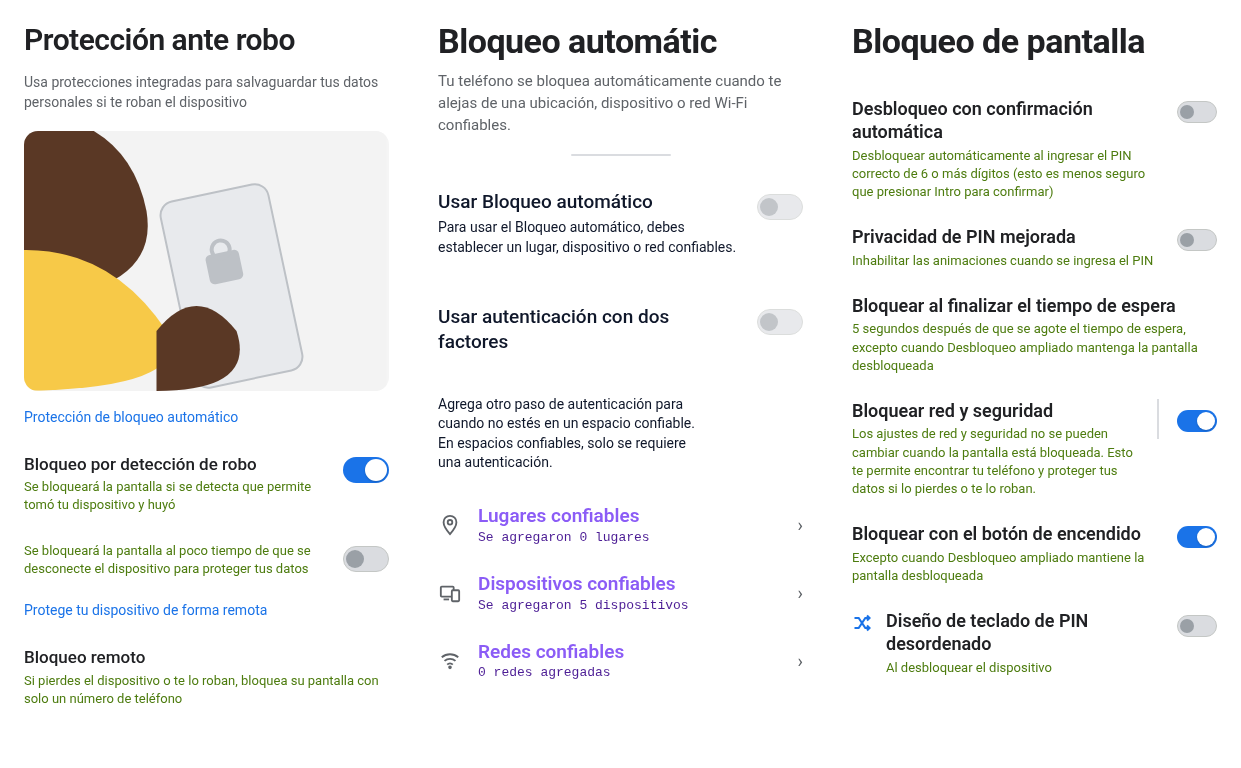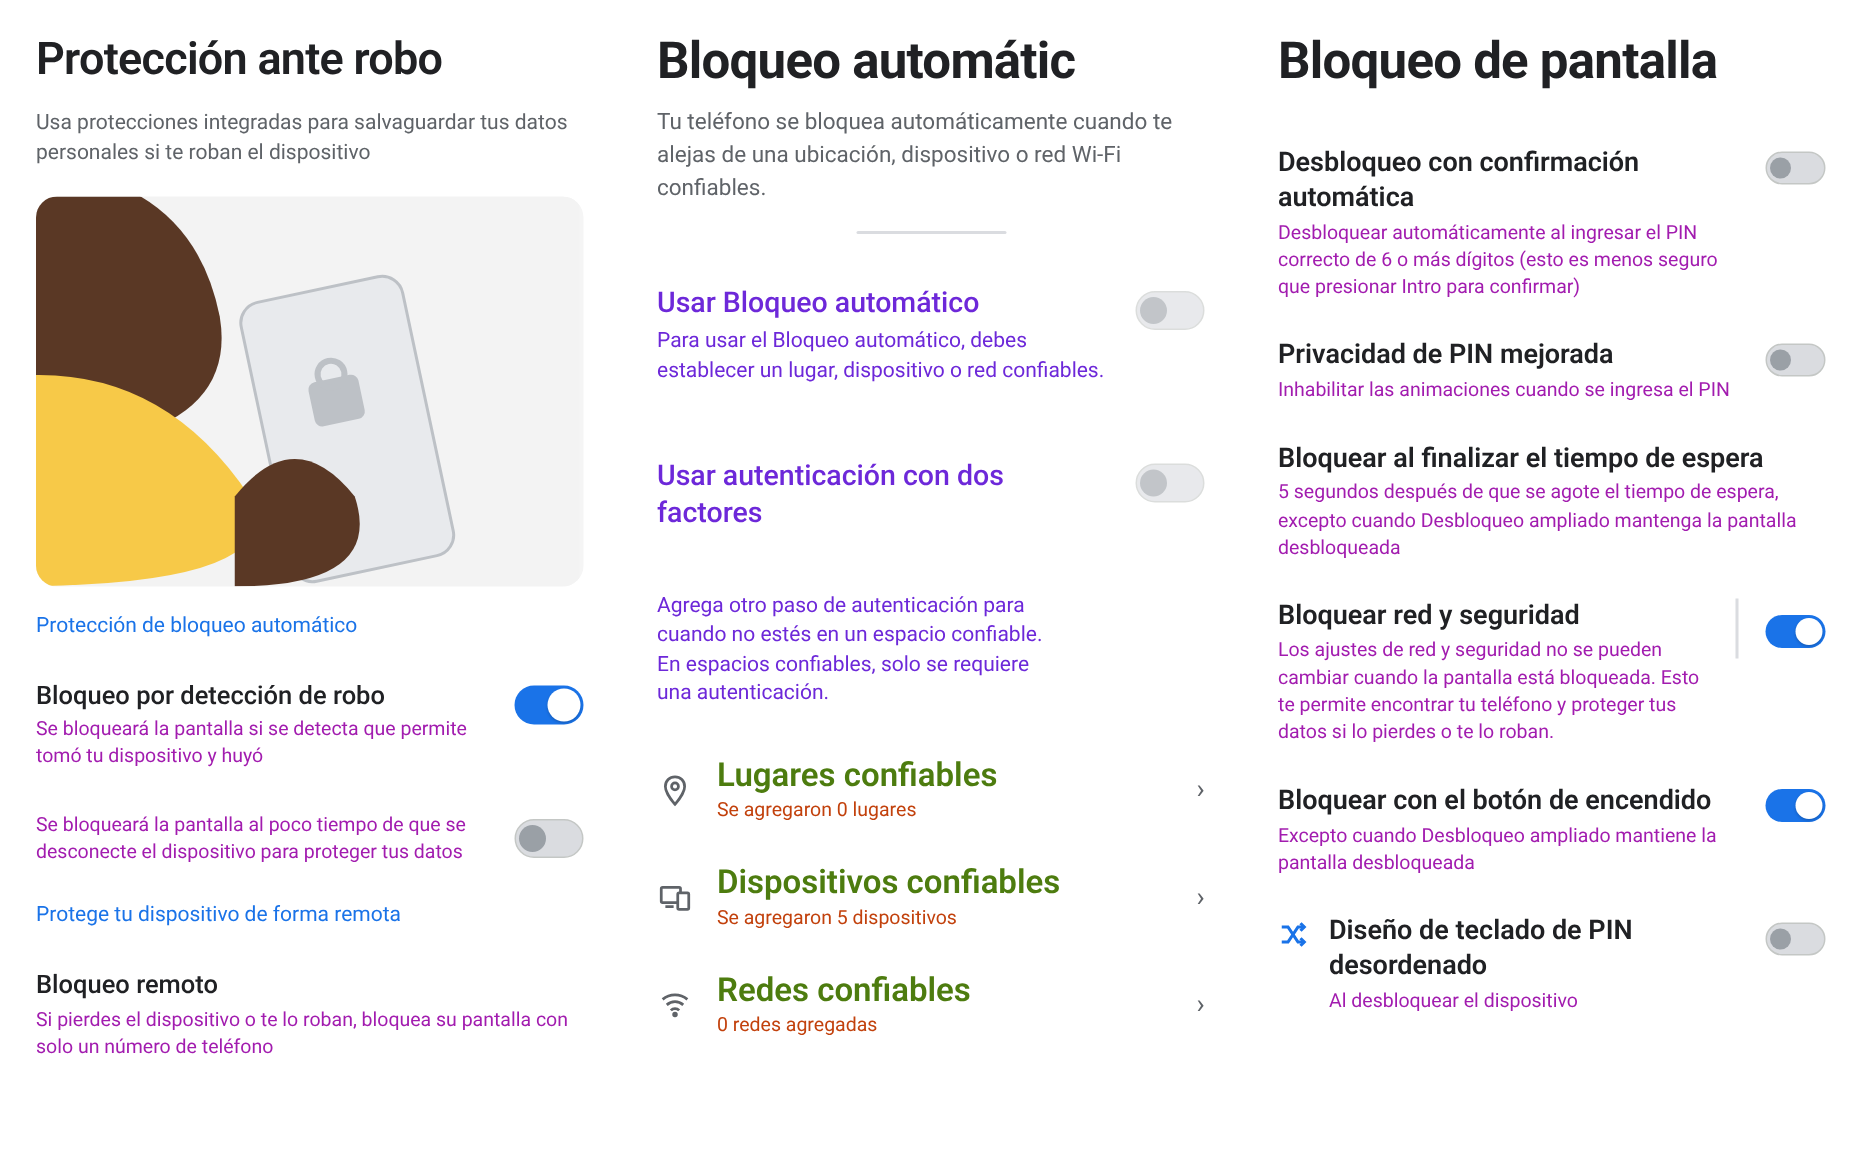--- a/index.html
+++ b/index.html
@@ -9,38 +9,38 @@
   .col + .col { border-left: 1px solid rgba(0,0,0,0); }
   h1.big { font-size: 30px; font-weight: 600; line-height: 1.2; margin-bottom: 14px; letter-spacing: -0.5px; }
   h1.huge { font-size: 34px; font-weight: 700; line-height: 1.15; margin-bottom: 10px; letter-spacing: -0.5px; }
   .subtitle { font-size: 14px; color: #5f6368; line-height: 1.45; margin-bottom: 18px; }
   .illus { width: 100%; height: 260px; border-radius: 14px; overflow: hidden; background: #f5f5f5; margin-bottom: 18px; position: relative; }
   .link-text { font-size: 14px; color: #1a73e8; margin: 6px 0 18px 0; }
   .item { display: flex; align-items: flex-start; justify-content: space-between; padding: 10px 0 18px 0; gap: 14px; }
   .item-text { flex: 1; min-width: 0; }
   .item-title { font-size: 17px; font-weight: 500; color: #202124; line-height: 1.3; margin-bottom: 3px; }
   .item-title.bold { font-weight: 600; }
-  .item-desc { font-size: 13px; color: #a21caf; line-height: 1.4; }
-  .item-desc.disabled, .item-title.disabled { color: #6d28d9; }
+  .item-desc { font-size: 13px; color: #4d7c0f; line-height: 1.4; }
+  .item-desc.disabled, .item-title.disabled { color: #0f172a; }
   .toggle { width: 46px; height: 26px; border-radius: 14px; position: relative; flex-shrink: 0; margin-top: 4px; cursor: pointer; }
   .toggle.on { background: #1a73e8; }
   .toggle.off { background: #dadce0; border: 1px solid #c4c7c5; }
   .toggle .knob { position: absolute; width: 22px; height: 22px; border-radius: 50%; top: 2px; box-shadow: 0 1px 2px rgba(0,0,0,0.2); }
   .toggle.on .knob { background: #fff; right: 2px; }
   .toggle.off .knob { background: #9aa0a6; left: 2px; width: 18px; height: 18px; top: 3px; box-shadow: none; }
   .toggle.small { width: 40px; height: 22px; }
   .toggle.small .knob { width: 18px; height: 18px; top: 2px; }
   .toggle.small.off .knob { width: 14px; height: 14px; top: 3px; }
   .divider-line { width: 100px; height: 2px; background: #dadce0; margin: 8px auto 24px auto; border-radius: 2px; }
   .section-label { font-size: 13px; font-weight: 600; color: #3c4043; margin: 18px 0 8px 0; }
   .row { display: flex; align-items: center; gap: 16px; padding: 14px 0; cursor: pointer; }
   .row-icon { width: 24px; display:flex; align-items:center; justify-content:center; color:#5f6368; flex-shrink:0; }
   .row-main { flex: 1; }
-  .row-title { font-size: 22px; font-weight: 600; color: #4d7c0f; line-height:1.2; }
-  .row-sub { font-size: 13px; color: #c2410c; margin-top:2px; }
+  .row-title { font-size: 19px; font-weight: 600; color: #8b5cf6; line-height:1.2; }
+  .row-sub { font-size: 13px; color: #4c1d95; margin-top:2px;font-family:Liberation Mono, monospace; }
   .chevron { color:#5f6368; font-size:18px; }
   .col3 .item { padding: 8px 0 16px 0; }
   .col3 .item-title { font-size: 18px; font-weight: 600; }
   .rule { border-left: 2px solid #dadce0; height: 40px; margin-right: 8px; }
   .last-row { display:flex; align-items:flex-start; gap:12px; padding-top:8px;}
   .shuffle-icon { color:#1a73e8; width:22px; flex-shrink:0; padding-top:4px;}
 </style>
 </head>
 <body>
 

